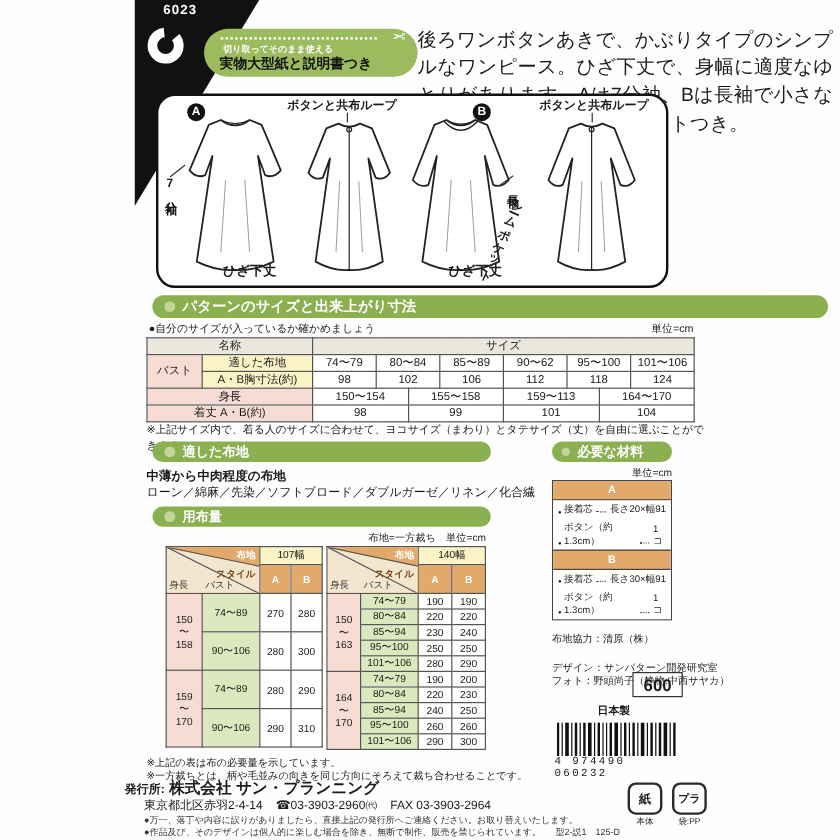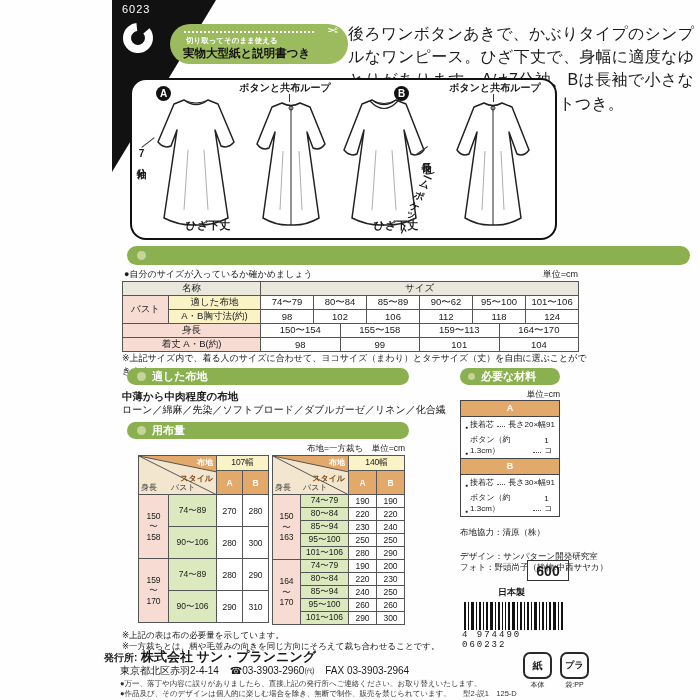--- a/index.html
+++ b/index.html
@@ -23,21 +23,21 @@
   .ricon{width:25px;height:23px;border:2.5px solid #2a2a2a;border-radius:7px;display:flex;
          align-items:center;justify-content:center;font-size:10px;font-weight:bold}
   .ptr{position:absolute;background:#333;height:1px}
   .stk{white-space:pre-line;line-height:1.25}
   svg{display:block}
 </style>
 </head>
 <body>
 
 <div class="abs" style="left:112px;top:0;width:104px;height:172px;background:#111;clip-path:polygon(0 0,100% 0,0 100%)">
-  <div class="abs" style="left:10px;top:3px;color:#fff;font-weight:normal;font-size:11px;letter-spacing:1px">6023</div>
+  <div class="abs" style="left:24px;top:3px;color:#fff;font-weight:bold;font-size:11px;letter-spacing:1px">6023</div>
   <svg class="abs" style="left:8px;top:20px" width="36" height="36" viewBox="0 0 36 36">
     <circle cx="18" cy="18" r="11" fill="none" stroke="#fff" stroke-width="8" stroke-dasharray="58 12" transform="rotate(-40 18 18)"></circle>
   </svg>
 </div>
 
 <div class="abs" style="left:170px;top:24px;width:178px;height:40px;background:#9cba5e;border-radius:20px">
   <div class="abs" style="left:14px;top:7px;width:130px;border-top:2px dotted #fff"></div>
   <div class="abs" style="right:10px;top:-1px;color:#fff;font-size:13px;transform:scaleX(-1)">✂</div>
   <div class="abs" style="left:16px;top:12px;color:#fff;font-size:7.5px;font-weight:bold">切り取ってそのまま使える</div>
   <div class="abs" style="left:13px;top:22px;color:#111;font-size:11.5px;font-weight:bold">実物大型紙と説明書つき</div>
@@ -90,20 +90,21 @@
   <div class="ptr" style="left:283px;top:70px;width:14px;transform:rotate(-35deg)"></div>
 
   <div class="abs vtext" style="left:296px;top:78px;font-size:10px;font-weight:bold;transform:rotate(24deg);transform-origin:top left">シームポケット</div>
 
   <div class="abs" style="left:28px;top:138px;width:96px;text-align:center;font-size:11px;font-weight:bold">ひざ下丈</div>
   <div class="abs" style="left:216px;top:138px;width:96px;text-align:center;font-size:11px;font-weight:bold">ひざ下丈</div>
 </div>
 
 <div class="abs gbar" style="left:127px;top:246px;width:563px;height:19px;font-size:12px">
   <span class="gdot"></span>
+  <span>パターンのサイズと出来上がり寸法</span>
 </div>
 <div class="abs" style="left:124px;top:268px;font-size:9px">●自分のサイズが入っているか確かめましょう</div>
 <div class="abs" style="left:520px;top:268px;width:58px;text-align:right;font-size:9px">単位=cm</div>
 
 <table class="abs" style="left:122px;top:281px;width:456px;font-size:9.5px">
   <colgroup>
     <col style="width:46px">
       <col style="width:92px">
     <col span="12" style="width:26.5px">
   </colgroup>

